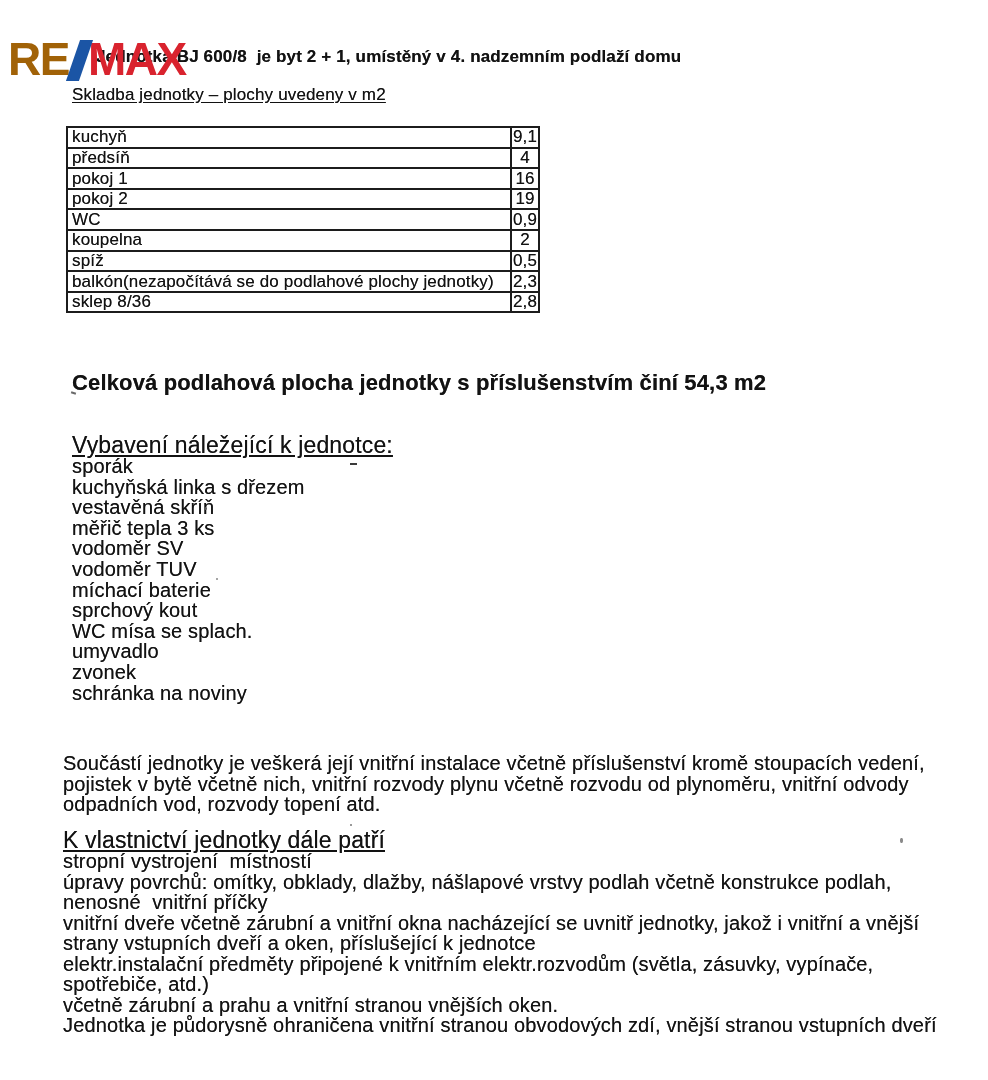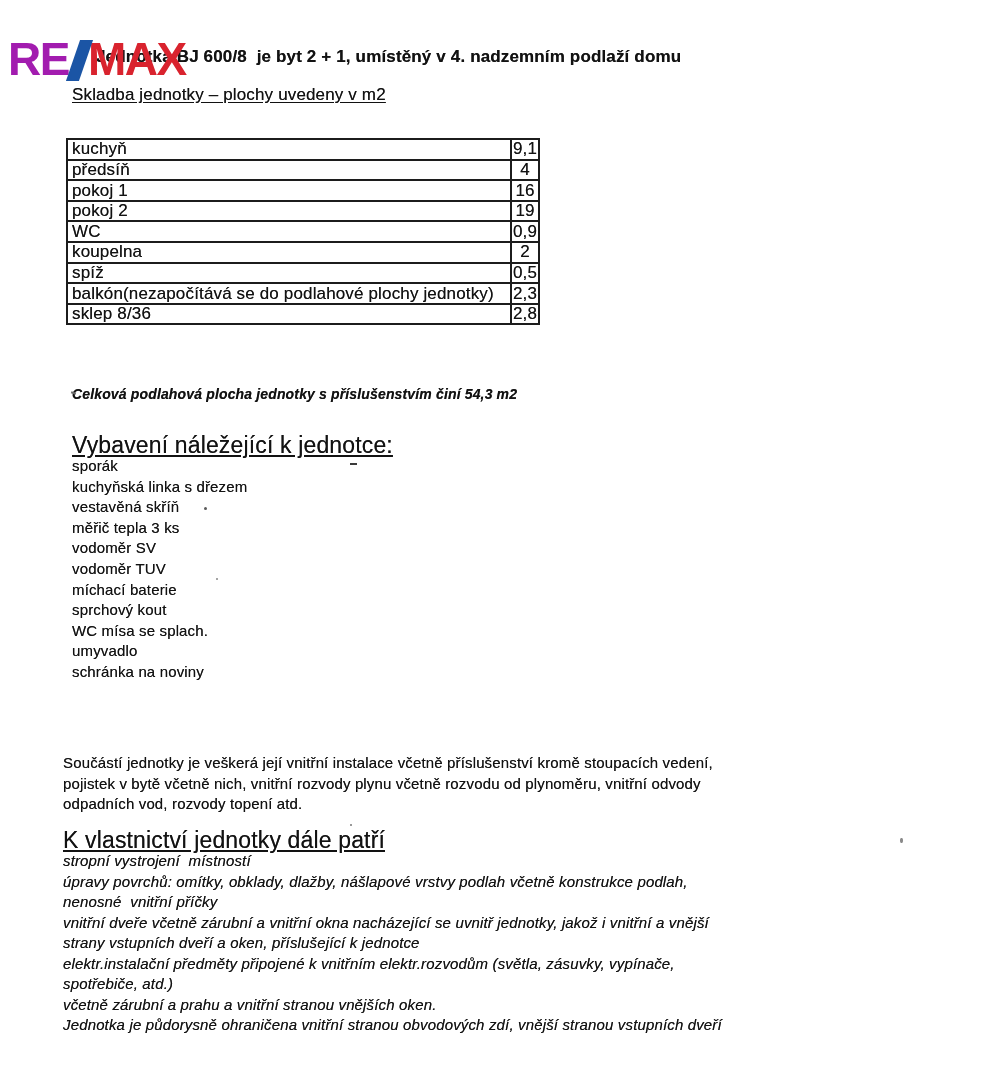--- a/index.html
+++ b/index.html
@@ -44,73 +44,72 @@
   .subtitle {
     position: absolute; left: 72px; top: 85px;
     font-size: 17px;
     text-decoration: underline;
     text-underline-offset: 2px;
     white-space: pre;
   }
 
   
   table.area-table {
-    position: absolute; left: 66px; top: 138px;
+    position: absolute; left: 66px; top: 126px;
     border-collapse: collapse;
     font-size: 17px;
     border-radius: 32px;
   }
   table.area-table td {
     border: 2px solid #1c1c1c;
     height: 20.6px;
     line-height: 1.05;
     vertical-align: middle;
   }
   table.area-table td.lbl { width: 444px; padding: 0 4px; }
   table.area-table td.val { width: 20px; text-align: center; padding: 0 1px; }
 
   
   .total-line {
-    position: absolute; left: 72px; top: 386px;
-    font-size: 14px; font-weight: bold;
-    white-space: pre;
-    font-style: italic;
+    position: absolute; left: 72px; top: 370px;
+    font-size: 22px; font-weight: bold;
+    white-space: pre;
   }
 
   
   .equipment { position: absolute; left: 72px; top: 435px; }
   .u-heading {
     font-size: 23px;
     text-decoration: underline;
     text-underline-offset: 2px;
     white-space: pre;
     line-height: 21px;
   }
-  .line17 { font-size: 15px; line-height: 20.6px; white-space: pre; }
+  .line17 { font-size: 20px; line-height: 20.6px; white-space: pre; }
 
   
   .para-installation { position: absolute; left: 63px; top: 753px; }
   .para-installation .line17 { line-height: 20.5px; }
 
   
   .ownership { position: absolute; left: 63px; top: 830px; }
-  .ownership .line17 { line-height: 20.5px; font-style: italic; }
+  .ownership .line17 { line-height: 20.5px; }
 
   
   .artifact { position: absolute; z-index: 1; }
 </style>
 </head>
 <body>
 
 <div class="page scan-text">
 
   <div class="doc-title">Jednotka BJ 600/8  je byt 2 + 1, umístěný v 4. nadzemním podlaží domu</div>
 
   <div class="remax-logo">
-    <span class="logo-txt" style="color: #a21caf;">RE</span><span class="remax-slash" style="background: rgb(27, 85, 165);"></span><span class="logo-txt" style="color: rgb(217, 35, 46);">MAX</span>
+    <span class="logo-txt" style="color: #a16207;">RE</span><span class="remax-slash" style="background: rgb(27, 85, 165);"></span><span class="logo-txt" style="color: rgb(217, 35, 46);">MAX</span>
   </div>
 
   <div class="subtitle">Skladba jednotky – plochy uvedeny v m2</div>
 
   <table class="area-table">
     <tbody>
         <tr>
           <td class="lbl">kuchyň</td>
           <td class="val">9,1</td>
         </tr>
@@ -157,20 +156,21 @@
         <div class="line17">sporák</div>
         <div class="line17">kuchyňská linka s dřezem</div>
         <div class="line17">vestavěná skříň</div>
         <div class="line17">měřič tepla 3 ks</div>
         <div class="line17">vodoměr SV</div>
         <div class="line17">vodoměr TUV</div>
         <div class="line17">míchací baterie</div>
         <div class="line17">sprchový kout</div>
         <div class="line17">WC mísa se splach.</div>
         <div class="line17">umyvadlo</div>
+        <div class="line17">zvonek</div>
         <div class="line17">schránka na noviny</div>
       </div>
   </div>
 
   <div class="para-installation" id="paragraph-installation">
       <div class="line17">Součástí jednotky je veškerá její vnitřní instalace včetně příslušenství kromě stoupacích vedení,</div>
       <div class="line17">pojistek v bytě včetně nich, vnitřní rozvody plynu včetně rozvodu od plynoměru, vnitřní odvody</div>
       <div class="line17">odpadních vod, rozvody topení atd.</div>
     </div>
 

